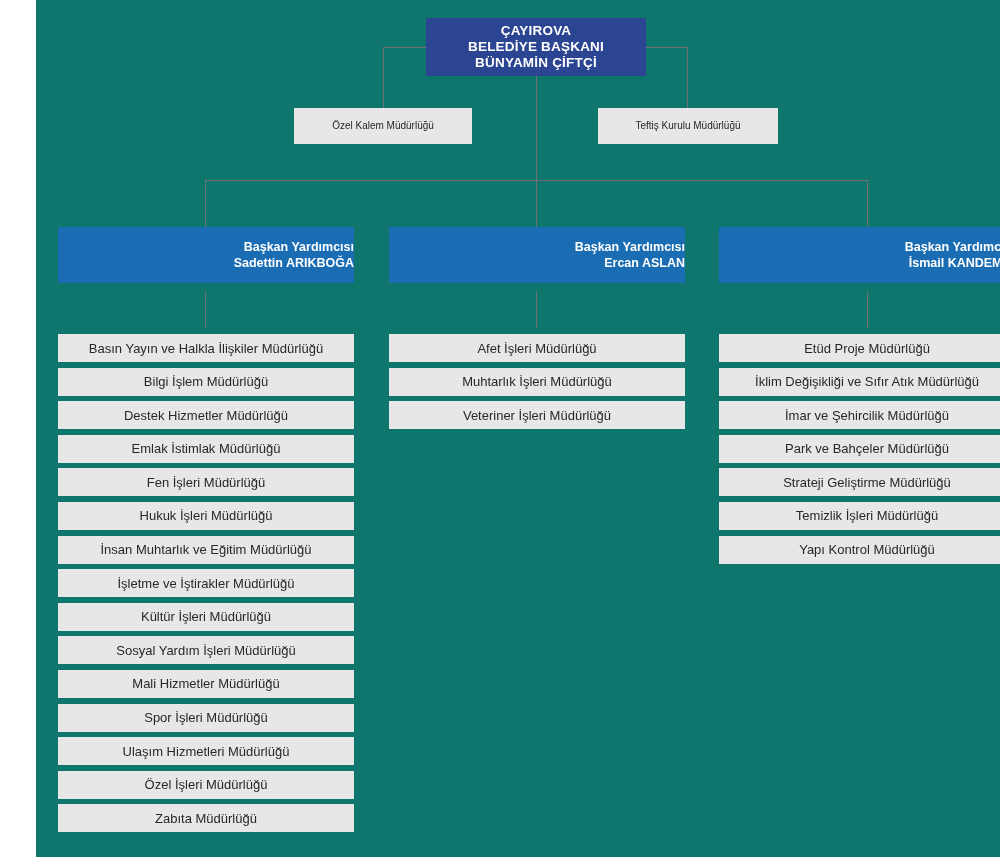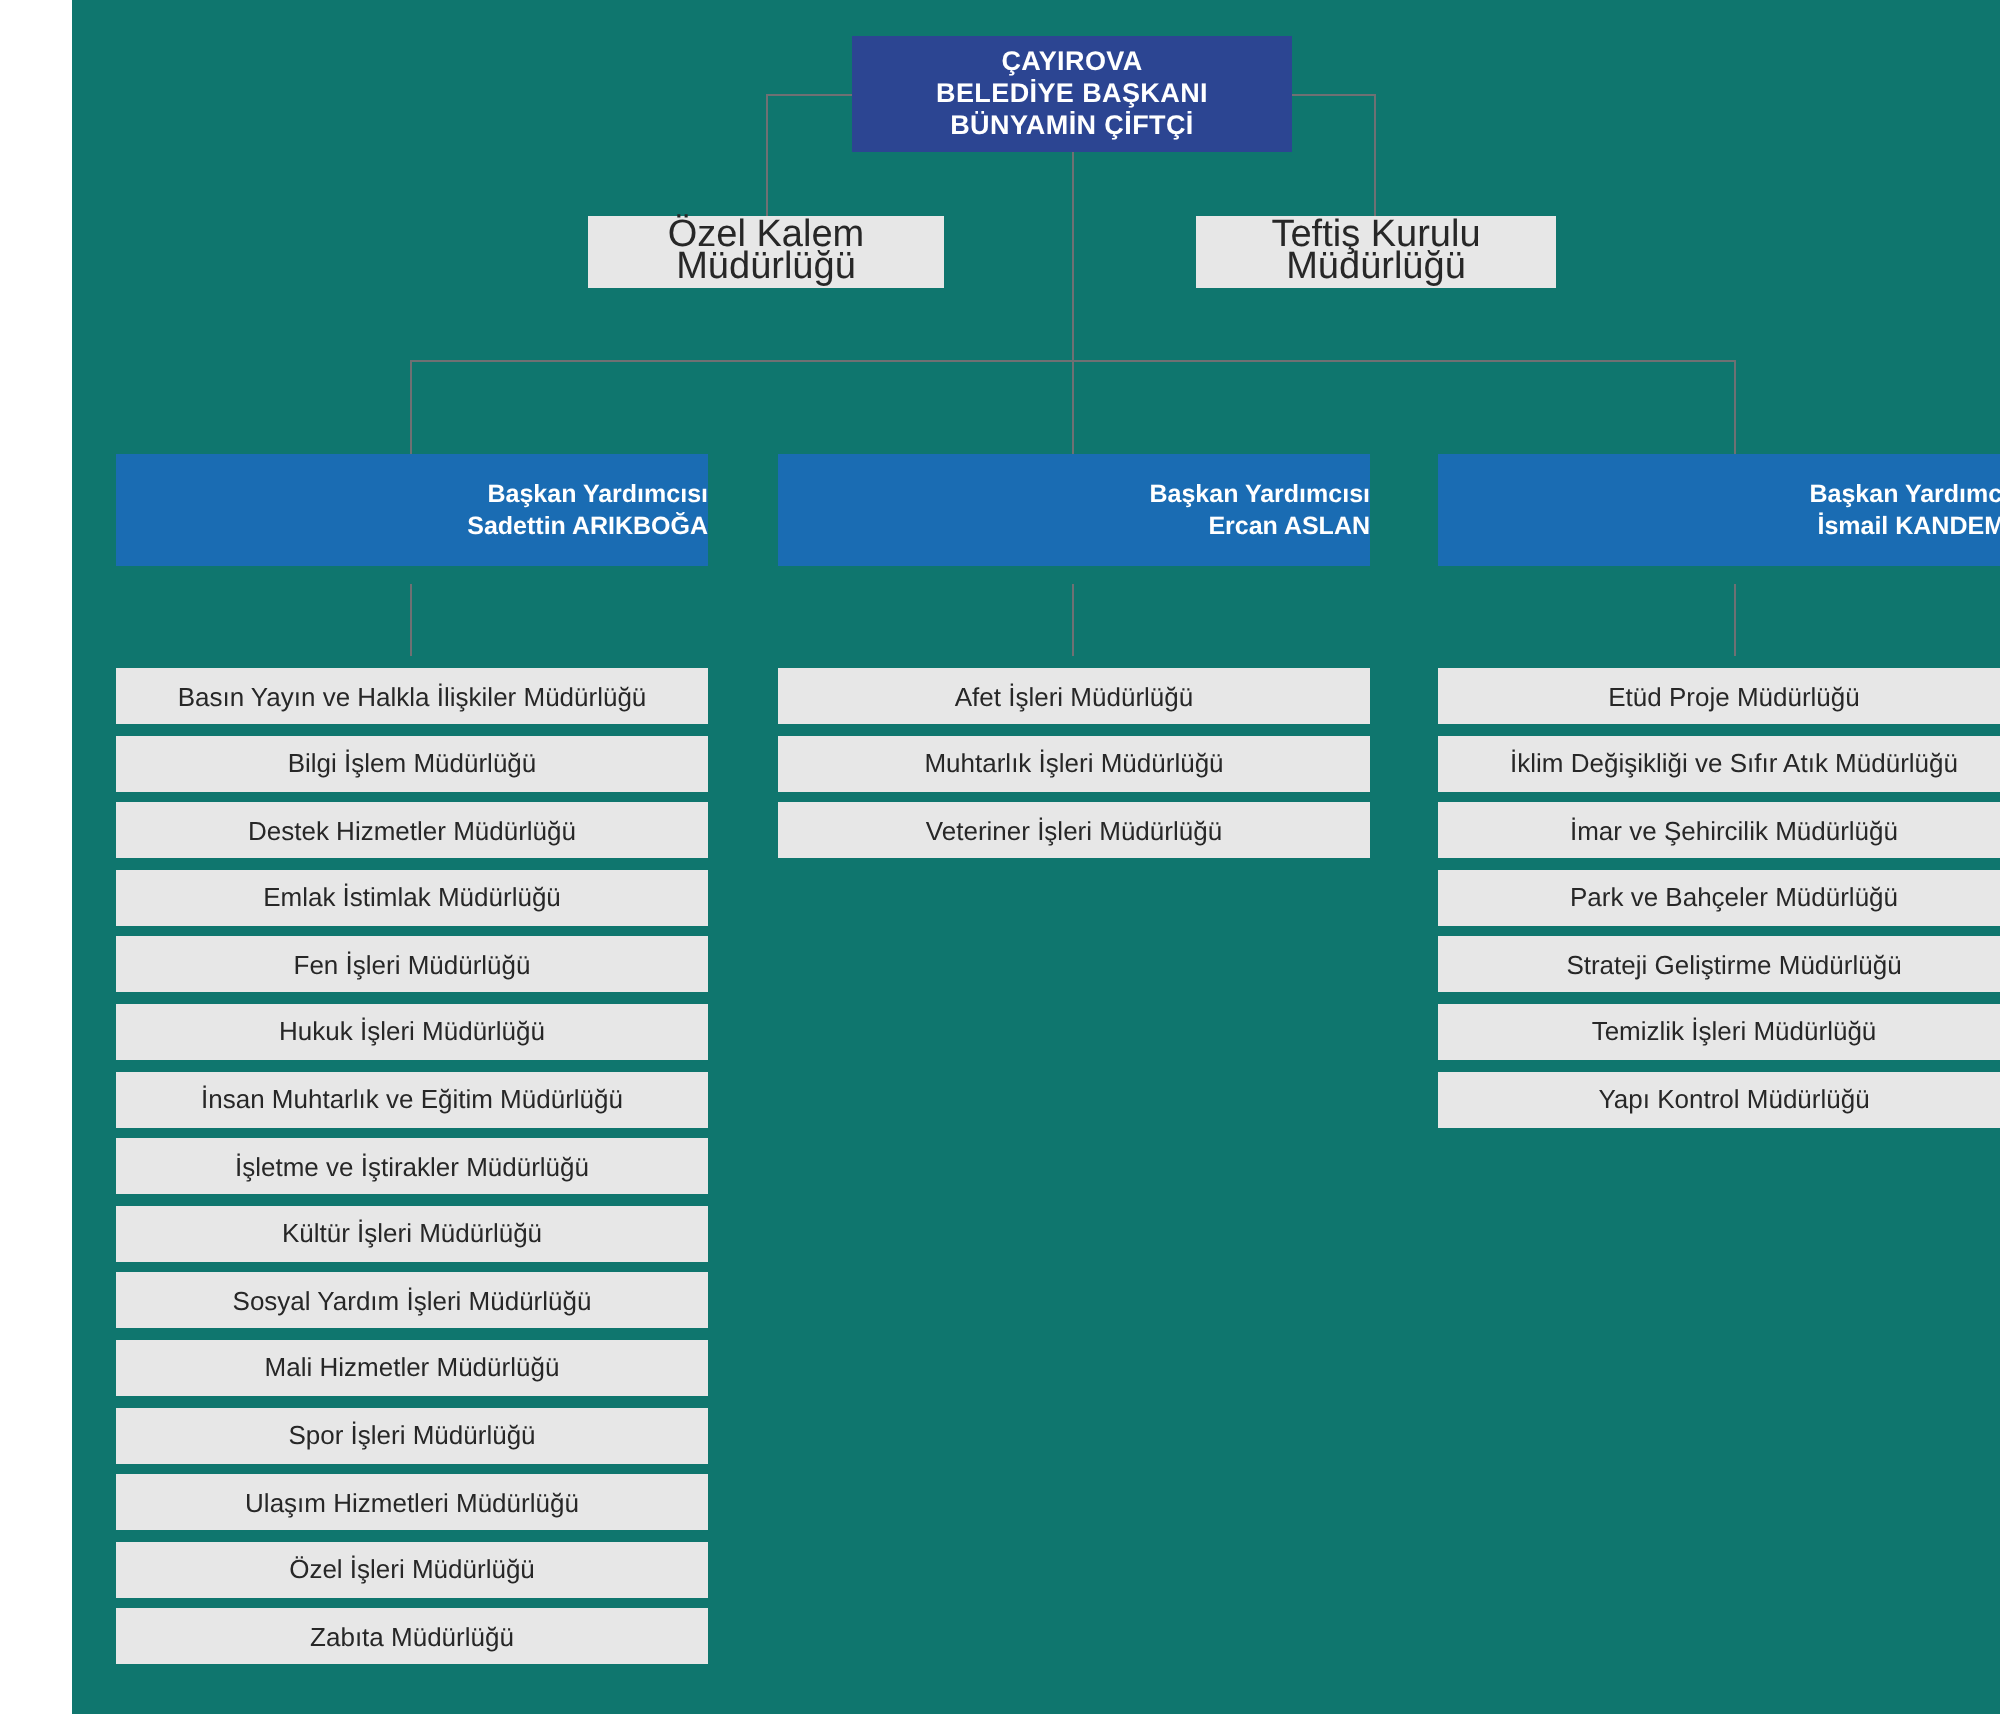--- a/index.html
+++ b/index.html
@@ -58,21 +58,21 @@
   .node-staff {
     position: absolute;
     top: 108px;
     height: 36px;
     background: #e7e7e7;
     color: #272727;
     display: flex;
     align-items: center;
     justify-content: center;
     text-align: center;
-    font-size: 19px;
+    font-size: 10px;
     line-height: 16px;
   }
   #staff-left  { left: 258px; width: 178px; }
   #staff-right { left: 562px; width: 180px; }
 
   
   .node-deputy {
     position: absolute;
     top: 227px;
     height: 56px;

